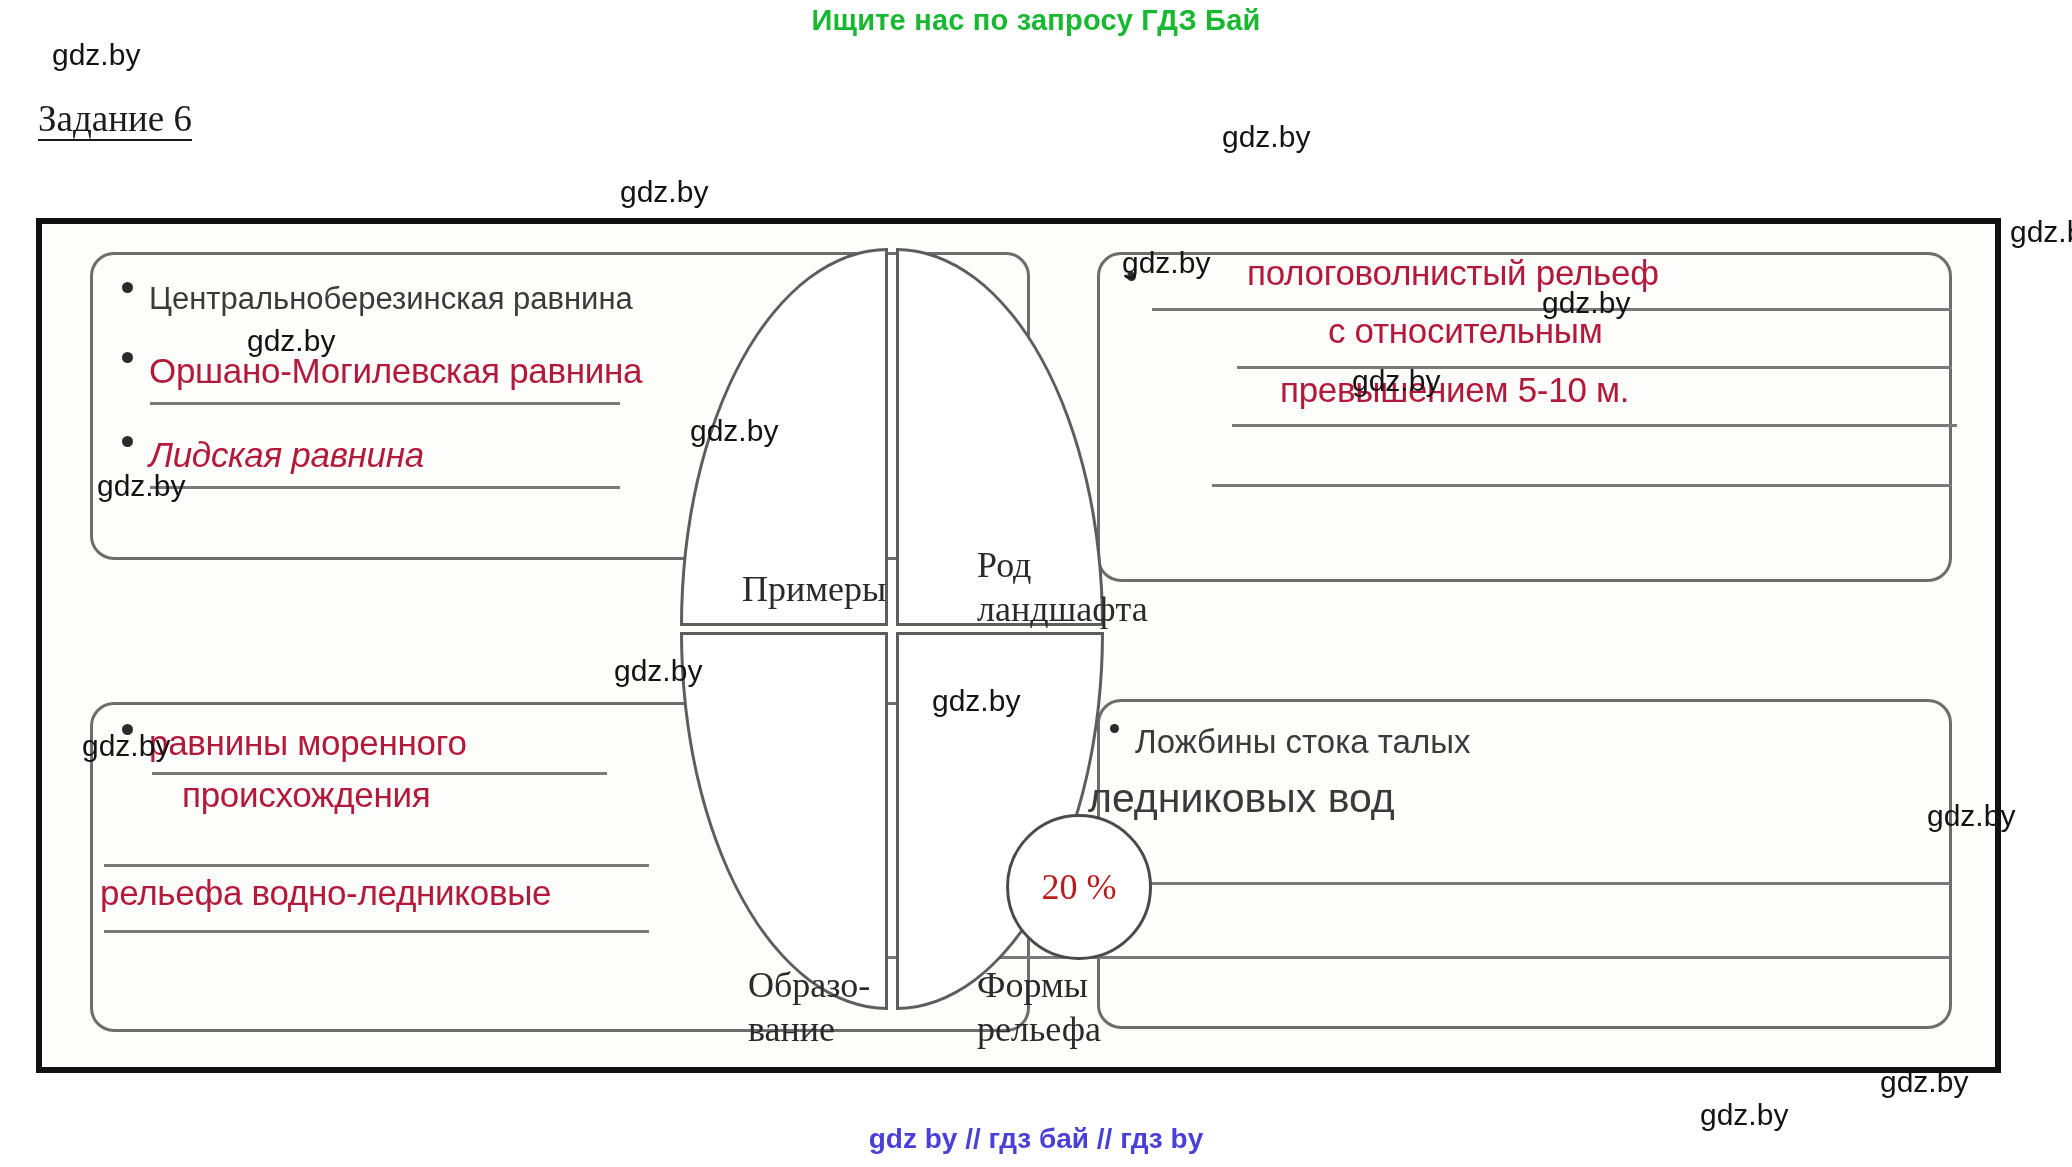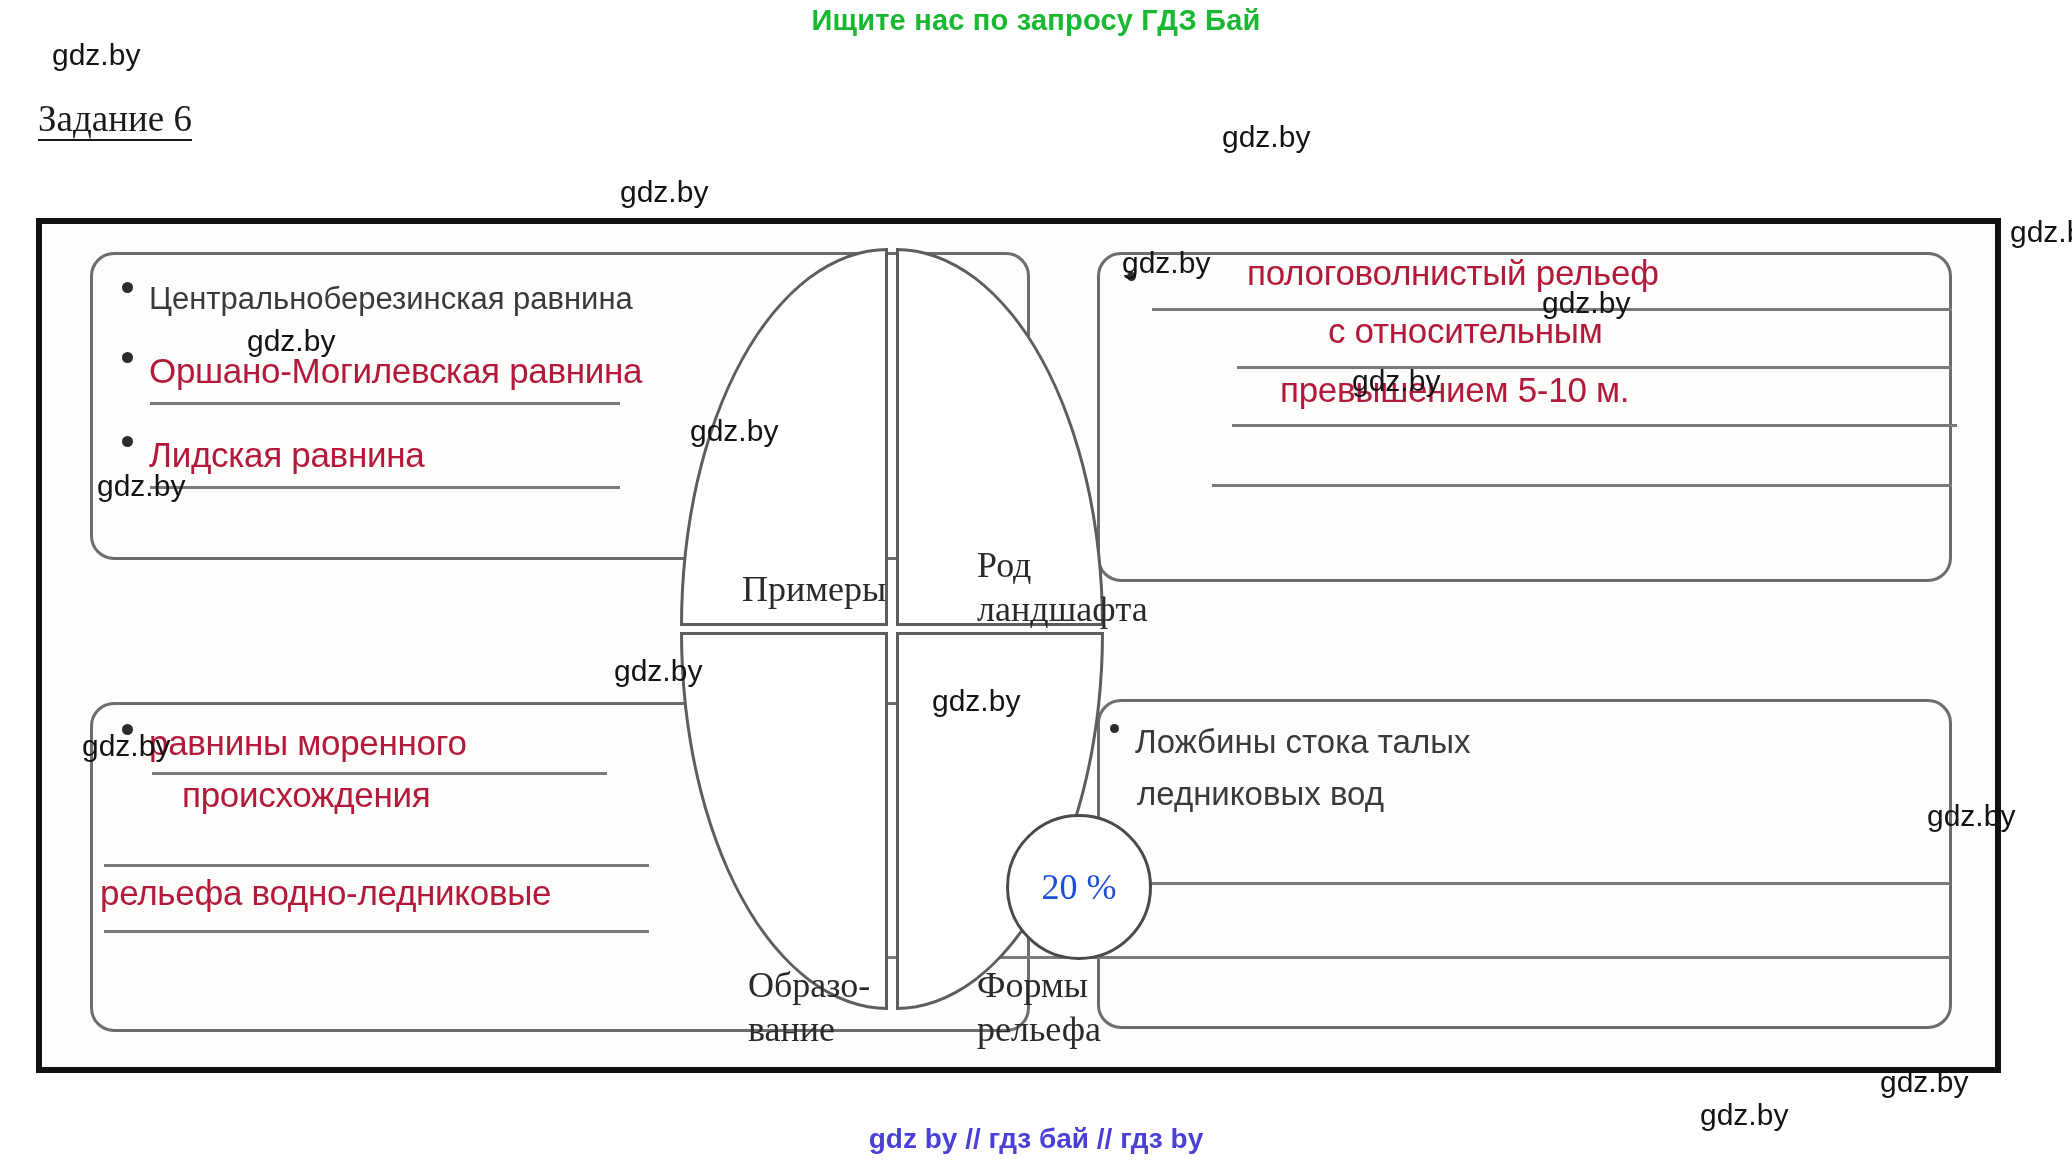--- a/index.html
+++ b/index.html
@@ -163,21 +163,21 @@
     width: 140px;
     height: 140px;
     border: 3px solid #4a4a4a;
     border-radius: 50%;
     background: #fff;
     display: flex;
     align-items: center;
     justify-content: center;
     font-family: "Liberation Serif", serif;
     font-size: 36px;
-    color: #1d4ed8;
+    color: #b91c1c;
     z-index: 6;
   }
 
   
   .ghost {
     position: absolute;
     color: rgba(120,128,150,.18);
     font-family: "Liberation Serif", serif;
     font-size: 34px;
     white-space: nowrap;
@@ -232,21 +232,21 @@
     <span class="bullet"></span>
     <span class="txt-print">Центральноберезинская равнина</span>
   </div>
 
   <div class="row" style="left:80px; top:128px;">
     <span class="bullet"></span>
     <span class="txt-hand">Оршано-Могилевская равнина</span>
   </div>
   <div class="rule" style="left:108px; top:178px; width:470px;"></div>
 
-  <div class="row" style="left:80px; top:212px;">
+  <div class="row" style="left:80px; top:212px;font-style:italic;">
     <span class="bullet"></span>
     <span class="txt-hand">Лидская равнина</span>
   </div>
   <div class="rule" style="left:108px; top:262px; width:470px;"></div>
 
   <div class="rbox box-tr"></div>
 
   <div class="row" style="left:1085px; top:48px;">
     <span class="bullet sm"></span>
   </div>
@@ -275,21 +275,21 @@
 
   <div class="txt-hand" style="position:absolute; left:58px; top:650px;">рельефа водно-ледниковые</div>
   <div class="rule" style="left:62px; top:706px; width:545px;"></div>
 
   <div class="rbox box-br"></div>
 
   <div class="row" style="left:1068px; top:500px;">
     <span class="bullet sm"></span>
     <span class="txt-print" style="font-size:33px;">Ложбины стока талых</span>
   </div>
-  <div class="txt-print" style="position:absolute; left:1095px; top:552px; font-size:33px;">ледниковых вод</div>
+  <div class="txt-print" style="position:absolute; left:1046px; top:552px; font-size:41px;">ледниковых вод</div>
 
   <div class="rule" style="left:940px; top:658px; width:968px;"></div>
   <div class="rule" style="left:840px; top:732px; width:1068px;"></div>
 
   <div class="pie">
     <div class="quad q-tl"></div>
     <div class="quad q-tr"></div>
     <div class="quad q-bl"></div>
     <div class="quad q-br"></div>
   </div>

